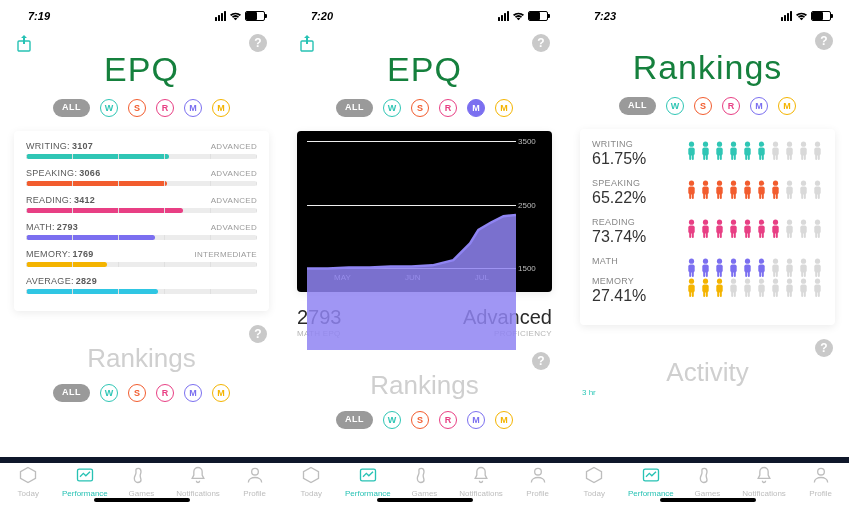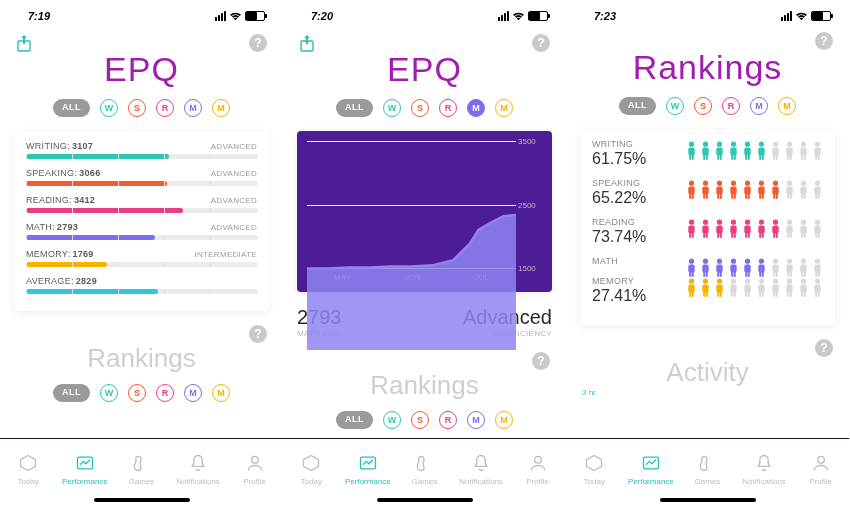--- a/index.html
+++ b/index.html
@@ -35,21 +35,21 @@
   .toolbar { display:flex; align-items:center; padding: 8px 16px 0; }
   .share-icon { width:16px; height:18px; position:relative; }
   .share-icon svg { display:block; }
   .help-btn {
     margin-left:auto; width:18px; height:18px; border-radius:50%;
     background:#c9c9c9; color:#fff; font-size:12px; font-weight:700;
     display:flex; align-items:center; justify-content:center;
     cursor:pointer;
   }
   .big-title {
-    font-size: 34px; font-weight: 300; color: #a21caf;
+    font-size: 34px; font-weight: 300; color: #15803d;
     text-align:center; letter-spacing:1px; margin-top:-2px;
   }
   .filter-row {
     display:flex; justify-content:center; gap:10px; margin: 10px 0 14px;
   }
   .pill-all {
     background:#9a9a9a; color:#fff; font-size:9px; font-weight:700;
     padding:3px 9px; border-radius:10px; letter-spacing:0.5px; cursor:pointer;
   }
   .ring {
@@ -68,21 +68,21 @@
   .skill-name { font-weight:400; }
   .skill-score { font-weight:700; margin-left:2px; }
   .skill-level { margin-left:auto; font-size:8px; color:#9a9a9a; }
   .bar-track {
     margin-top:3px; height:5px; background:#ececec; border-radius:3px; position:relative; overflow:hidden;
   }
   .bar-fill { height:100%; border-radius:3px; }
   .bar-ticks { position:absolute; inset:0; display:flex; justify-content:space-between; pointer-events:none; }
   .bar-ticks i { width:1px; background:#e0e0e0; }
 
-  .chart-card { margin:7px 14px; padding:10px 10px 10px 4px; box-shadow:0 2px 8px rgba(0,0,0,0.08); border-radius:4px; background:#4c1d95; }
+  .chart-card { margin:7px 14px; padding:10px 10px 10px 4px; box-shadow:0 2px 8px rgba(0,0,0,0.08); border-radius:4px; background:#000000; }
   .chart-area { position:relative; height:128px; }
   .chart-grid { position:absolute; inset:0 26px 0 6px; display:flex; flex-direction:column; justify-content:space-between; }
   .chart-grid i { height:1px; background:#eee; }
   .chart-yt { position:absolute; right:0; top:-4px; bottom:-4px; width:24px; display:flex; flex-direction:column; justify-content:space-between; font-size:8px; color:#bbb; text-align:left; }
   .chart-svg { position:absolute; inset:0 26px 0 6px; }
   .chart-x { display:flex; justify-content:space-around; font-size:8px; color:#bbb; padding:4px 26px 0 6px; }
   .chart-stats { display:flex; margin:14px 14px 0; }
   .stat { flex:1; text-align:left; }
   .stat.right { text-align:right; }
   .stat-val { font-size:20px; font-weight:300; color:#2a2a2a; }
@@ -96,22 +96,22 @@
   .people-wrap { position:absolute; right:0; top:2px; display:flex; gap:3px; }
   .person { width:11px; height:20px; }
   .person svg { display:block; }
 
   .section-break { height:14px; }
   .sub-help { display:flex; justify-content:flex-end; padding:0 16px; }
   .sub-title { font-size:26px; font-weight:300; color:#cfcfcf; text-align:center; }
   .hr-line { font-size:8px; color:#2fc8b8; padding:0 16px; }
 
   .tabbar {
-    position:absolute; bottom:0; left:0; right:0; height:67px;
-    border-top:1px solid #0f172a; background:#fff;
+    position:absolute; bottom:0; left:0; right:0; height:48px;
+    border-top:6px solid #0f172a; background:#fff;
     display:flex; padding-bottom:5px;
   }
   .tab {
     flex:1; display:flex; flex-direction:column; align-items:center; justify-content:center;
     font-size:8px; color:#bdbdbd; gap:2px; cursor:pointer;
   }
   .tab.active { color:#27c2b4; }
   .tab svg { width:20px; height:20px; }
   .home-ind {
     position:absolute; bottom:3px; left:50%; transform:translateX(-50%);

